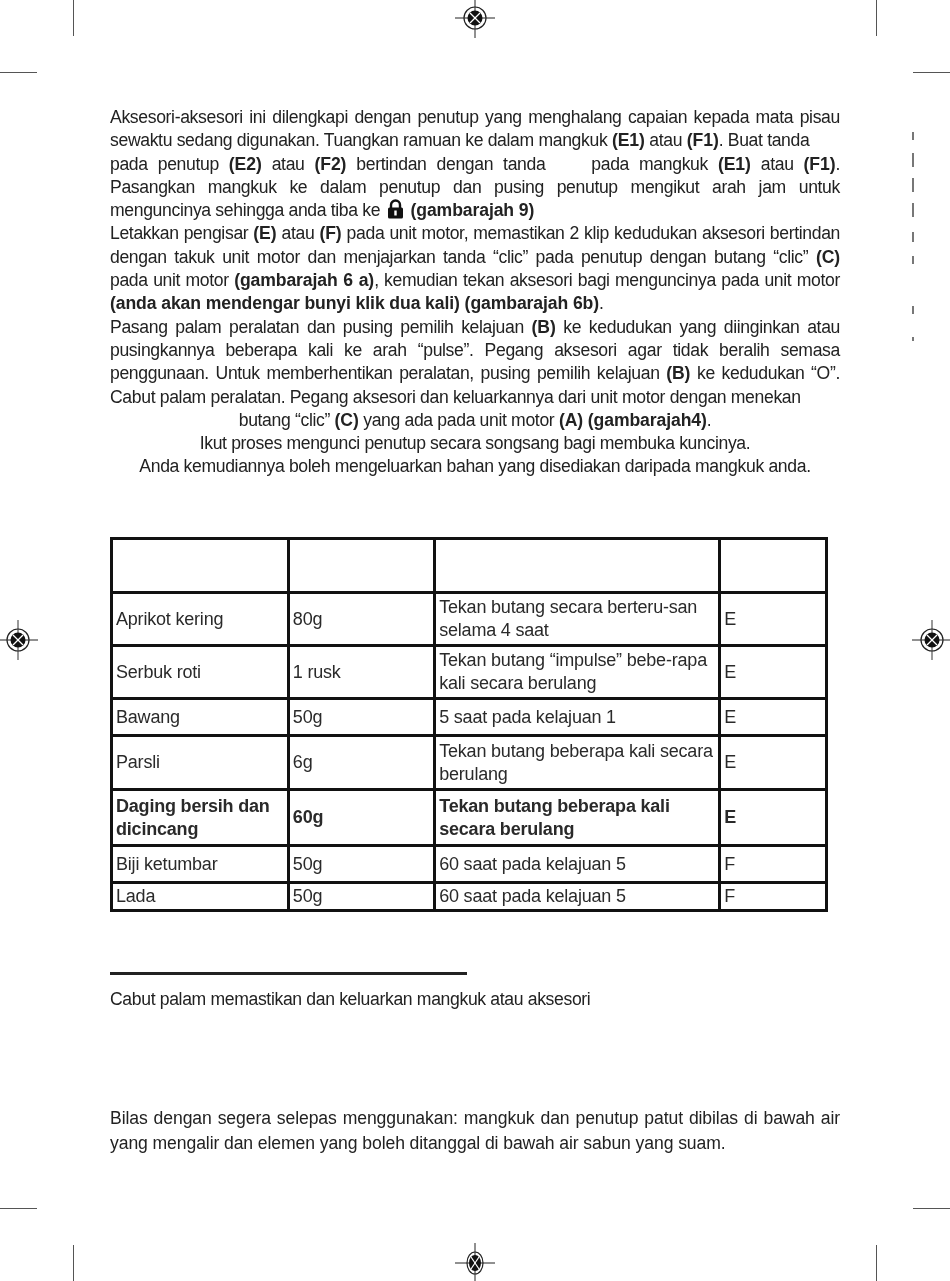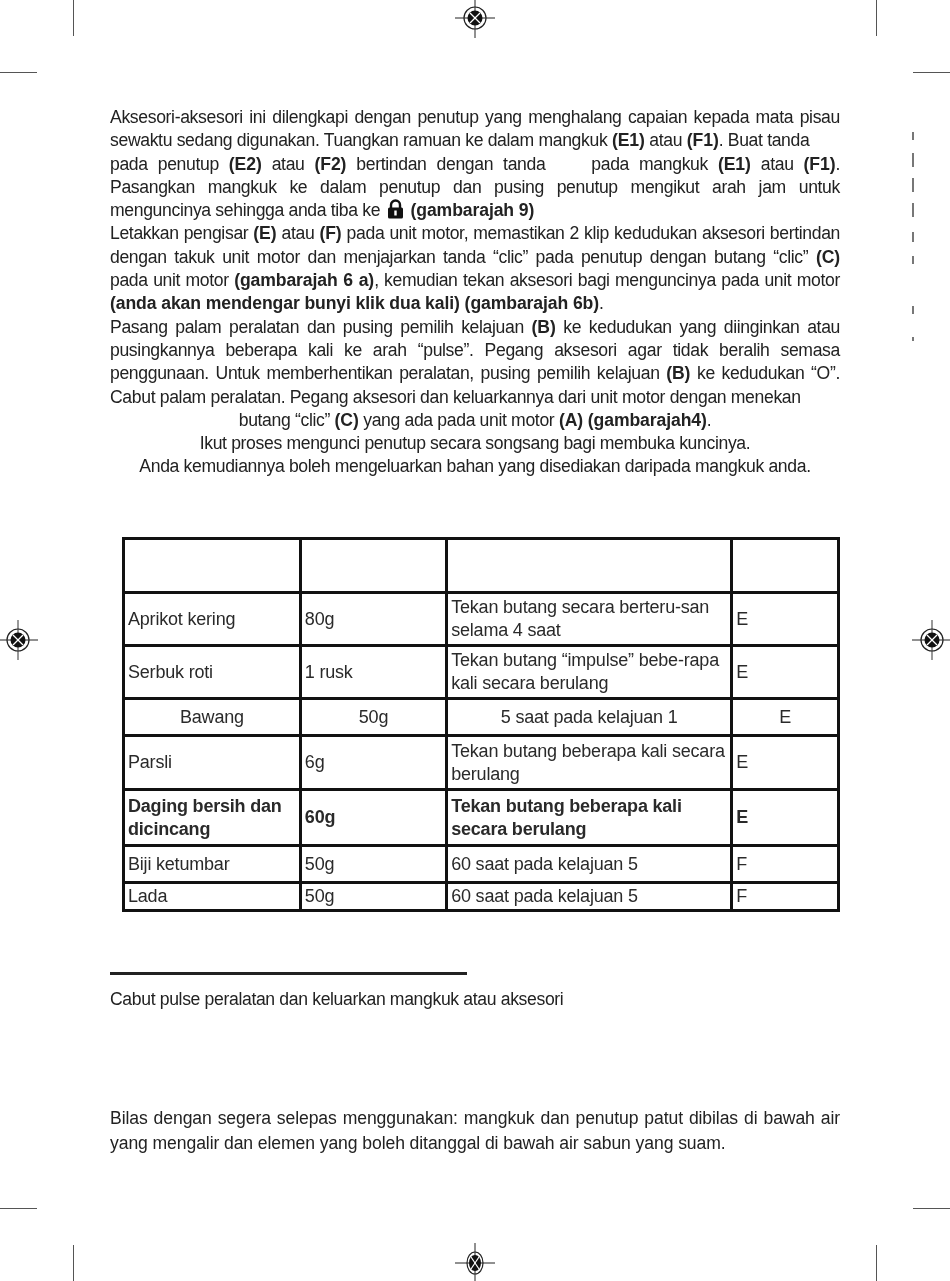--- a/index.html
+++ b/index.html
@@ -12,21 +12,21 @@
   .page-text { position:absolute; left:110px; width:730px; font-size:17.6px;
                line-height:23.3px; text-align:justify; letter-spacing:-0.35px;
                font-stretch:condensed; }
   .page-text p { margin:0; }
   .page-text b { font-weight:bold; letter-spacing:-0.1px; }
   .nojust { text-align:center; }
 
   .lock { display:inline-block; width:17px; height:20px; vertical-align:-3px; margin:0 2px; }
   .mark-gap { display:inline-block; width:26px; }
 
-  table.tbl { position:absolute; left:122px; top:537px; width:718px;
+  table.tbl { position:absolute; left:110px; top:537px; width:718px;
               border-collapse:collapse; font-size:18px; letter-spacing:-0.2px; }
   table.tbl td { border:3px solid #111111; padding:0 3px; vertical-align:middle;
                  line-height:23px; color:#2a2a2a; }
   .c1 { width:170px; } .c2 { width:140px; } .c3 { width:281px; } .c4 { width:100px; }
 
   .rule { position:absolute; left:110px; top:972px; width:357px; height:3px; background:#222222; }
   .cabut { position:absolute; left:110px; top:989px; font-size:17.6px; letter-spacing:-0.35px; }
   .bilas { position:absolute; left:110px; top:1106px; width:730px; font-size:17.6px;
            line-height:25px; text-align:justify; letter-spacing:-0.1px; }
   .edge-tick { position:absolute; left:912px; width:2px; background:#777777; }
@@ -119,21 +119,21 @@
     <td>80g</td>
     <td>Tekan butang secara berteru-san selama 4 saat</td>
     <td>E</td>
   </tr>
   <tr style="height:53px;">
     <td>Serbuk roti</td>
     <td>1 rusk</td>
     <td>Tekan butang “impulse” bebe-rapa kali secara berulang</td>
     <td>E</td>
   </tr>
-  <tr style="height:37px;text-align:center;">
+  <tr style="height:37px;">
     <td>Bawang</td>
     <td>50g</td>
     <td>5 saat pada kelajuan 1</td>
     <td>E</td>
   </tr>
   <tr style="height:54px;">
     <td>Parsli</td>
     <td>6g</td>
     <td>Tekan butang beberapa kali secara berulang</td>
     <td>E</td>
@@ -153,14 +153,14 @@
   <tr style="height:28px;">
     <td>Lada</td>
     <td>50g</td>
     <td>60 saat pada kelajuan 5</td>
     <td>F</td>
   </tr>
 </tbody>
   </table>
 
 <div class="rule"></div>
-<div class="cabut">Cabut pulse peralatan dan keluarkan mangkuk atau aksesori</div>
+<div class="cabut">Cabut palam memastikan dan keluarkan mangkuk atau aksesori</div>
 <div class="bilas">Bilas dengan segera selepas menggunakan: mangkuk dan penutup patut dibilas di bawah air yang mengalir dan elemen yang boleh ditanggal di bawah air sabun yang suam.</div>
 
 </body></html>

